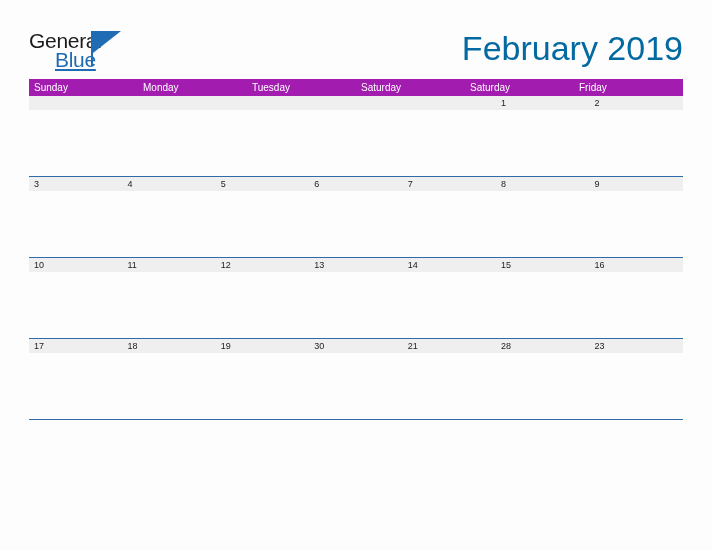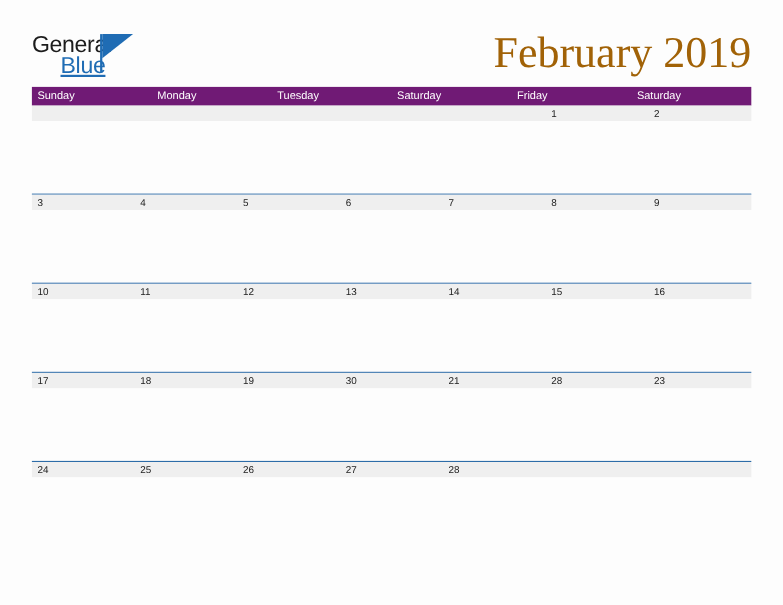--- a/index.html
+++ b/index.html
@@ -83,42 +83,42 @@
     width: 0;
     height: 0;
     border-top: 22px solid #1f6cb4;
     border-right: 28px solid transparent;
   }
 
   .cal-title {
     position: absolute;
     right: 29px;
     top: 28px;
-    font-size: 40px;
+    font-size: 34px;
     line-height: 40px;
-    color: #a16207;
-    font-family: Liberation Serif, serif;
+    color: #0369a1;
+    font-family: Liberation Sans, sans-serif;
     font-weight: normal;
     letter-spacing: 0px;
     white-space: nowrap;
   }
 
   
   .calendar {
     position: absolute;
     left: 29px;
     top: 79px;
     width: 654px;
   }
 
   .dow-row {
     display: flex;
     width: 100%;
     height: 17px;
-    background: #701a75;
+    background: #a21caf;
     justify-content: center;
   }
   .dow-cell {
     flex: 1 1 0;
     color: #ffffff;
     font-size: 10px;
     line-height: 17px;
     padding-left: 5px;
     box-sizing: border-box;
     font-family: "Liberation Sans", sans-serif;
@@ -182,22 +182,22 @@
     <div class="cal-title">February 2019</div>
   </div>
 
   <div class="calendar">
 
     <div class="dow-row">
       <div class="dow-cell">Sunday</div>
       <div class="dow-cell">Monday</div>
       <div class="dow-cell">Tuesday</div>
       <div class="dow-cell">Saturday</div>
+      <div class="dow-cell">Saturday</div>
       <div class="dow-cell">Friday</div>
-      <div class="dow-cell">Saturday</div>
     </div>
 
     <div class="week">
       <div class="week-dates">
         <div class="date-cell empty"></div>
         <div class="date-cell empty"></div>
         <div class="date-cell empty"></div>
         <div class="date-cell empty"></div>
         <div class="date-cell empty"></div>
         <div class="date-cell">1</div>
@@ -271,29 +271,20 @@
         <div class="body-cell"></div>
         <div class="body-cell"></div>
         <div class="body-cell"></div>
         <div class="body-cell"></div>
         <div class="body-cell"></div>
         <div class="body-cell"></div>
       </div>
     </div>
 
     <div class="week">
-      <div class="week-dates">
-        <div class="date-cell">24</div>
-        <div class="date-cell">25</div>
-        <div class="date-cell">26</div>
-        <div class="date-cell">27</div>
-        <div class="date-cell">28</div>
-        <div class="date-cell empty"></div>
-        <div class="date-cell empty"></div>
-      </div>
       <div class="week-body">
         <div class="body-cell"></div>
         <div class="body-cell"></div>
         <div class="body-cell"></div>
         <div class="body-cell"></div>
         <div class="body-cell"></div>
         <div class="body-cell"></div>
         <div class="body-cell"></div>
       </div>
     </div>

